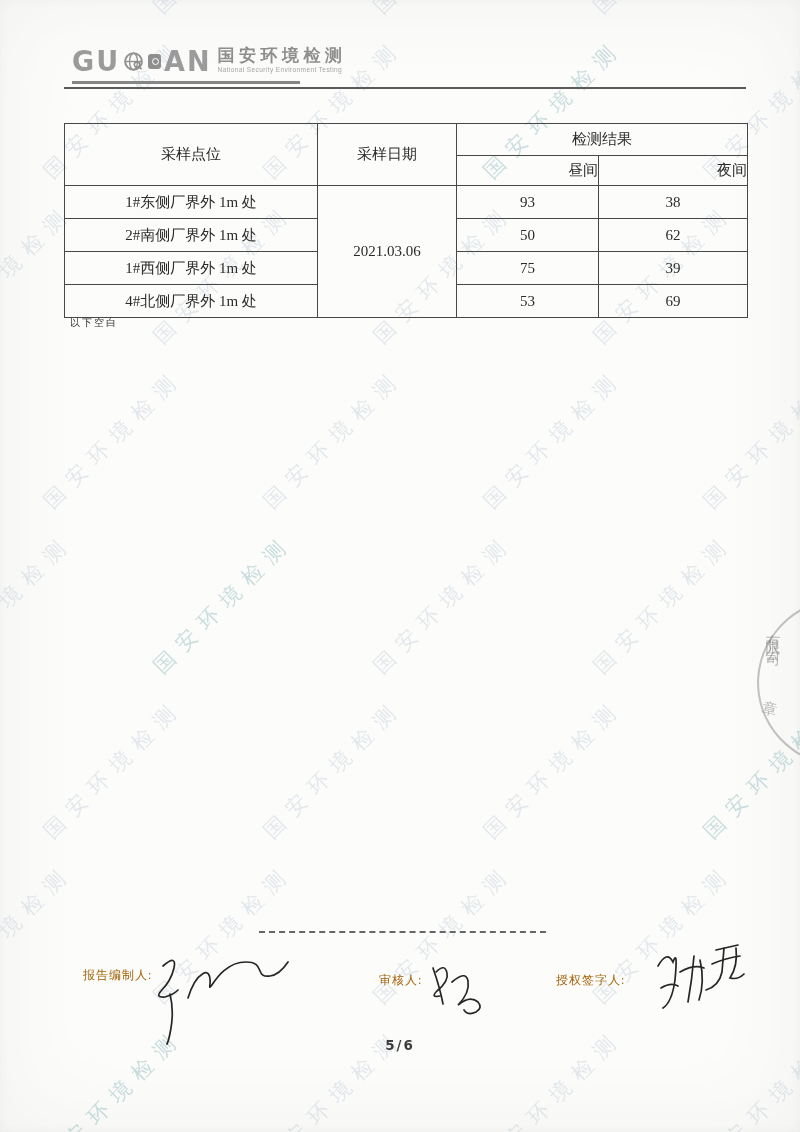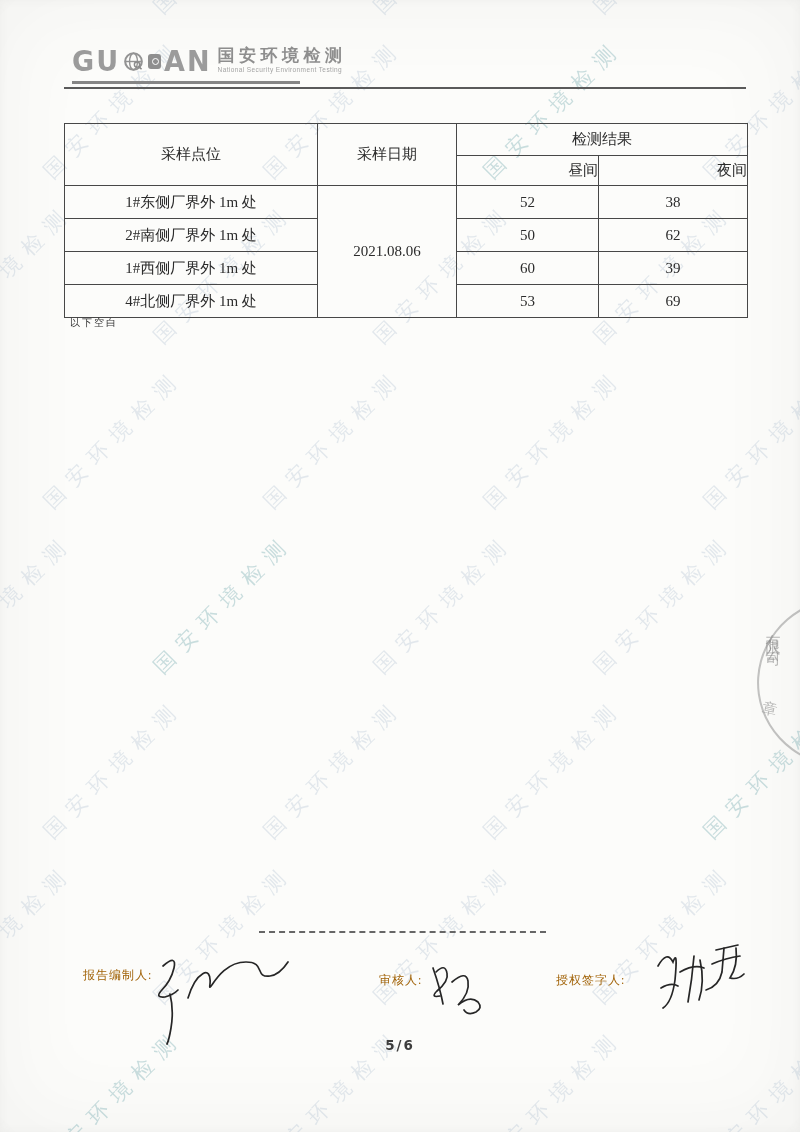--- a/index.html
+++ b/index.html
@@ -139,32 +139,32 @@
       <th rowspan="2">采样点位</th>
       <th rowspan="2">采样日期</th>
       <th colspan="2">检测结果</th>
     </tr>
     <tr class="hdrB">
       <th>昼间</th>
       <th>夜间</th>
     </tr>
     <tr class="body">
       <td>1#东侧厂界外 1m 处</td>
-      <td rowspan="4">2021.08.06</td>
-      <td>52</td>
+      <td rowspan="4">2021.03.06</td>
+      <td>93</td>
       <td>38</td>
     </tr>
     <tr class="body">
       <td>2#南侧厂界外 1m 处</td>
       <td>50</td>
       <td>62</td>
     </tr>
     <tr class="body">
       <td>1#西侧厂界外 1m 处</td>
-      <td>60</td>
+      <td>75</td>
       <td>39</td>
     </tr>
     <tr class="body">
       <td>4#北侧厂界外 1m 处</td>
       <td>53</td>
       <td>69</td>
     </tr>
   </tbody>
     </table>
 

